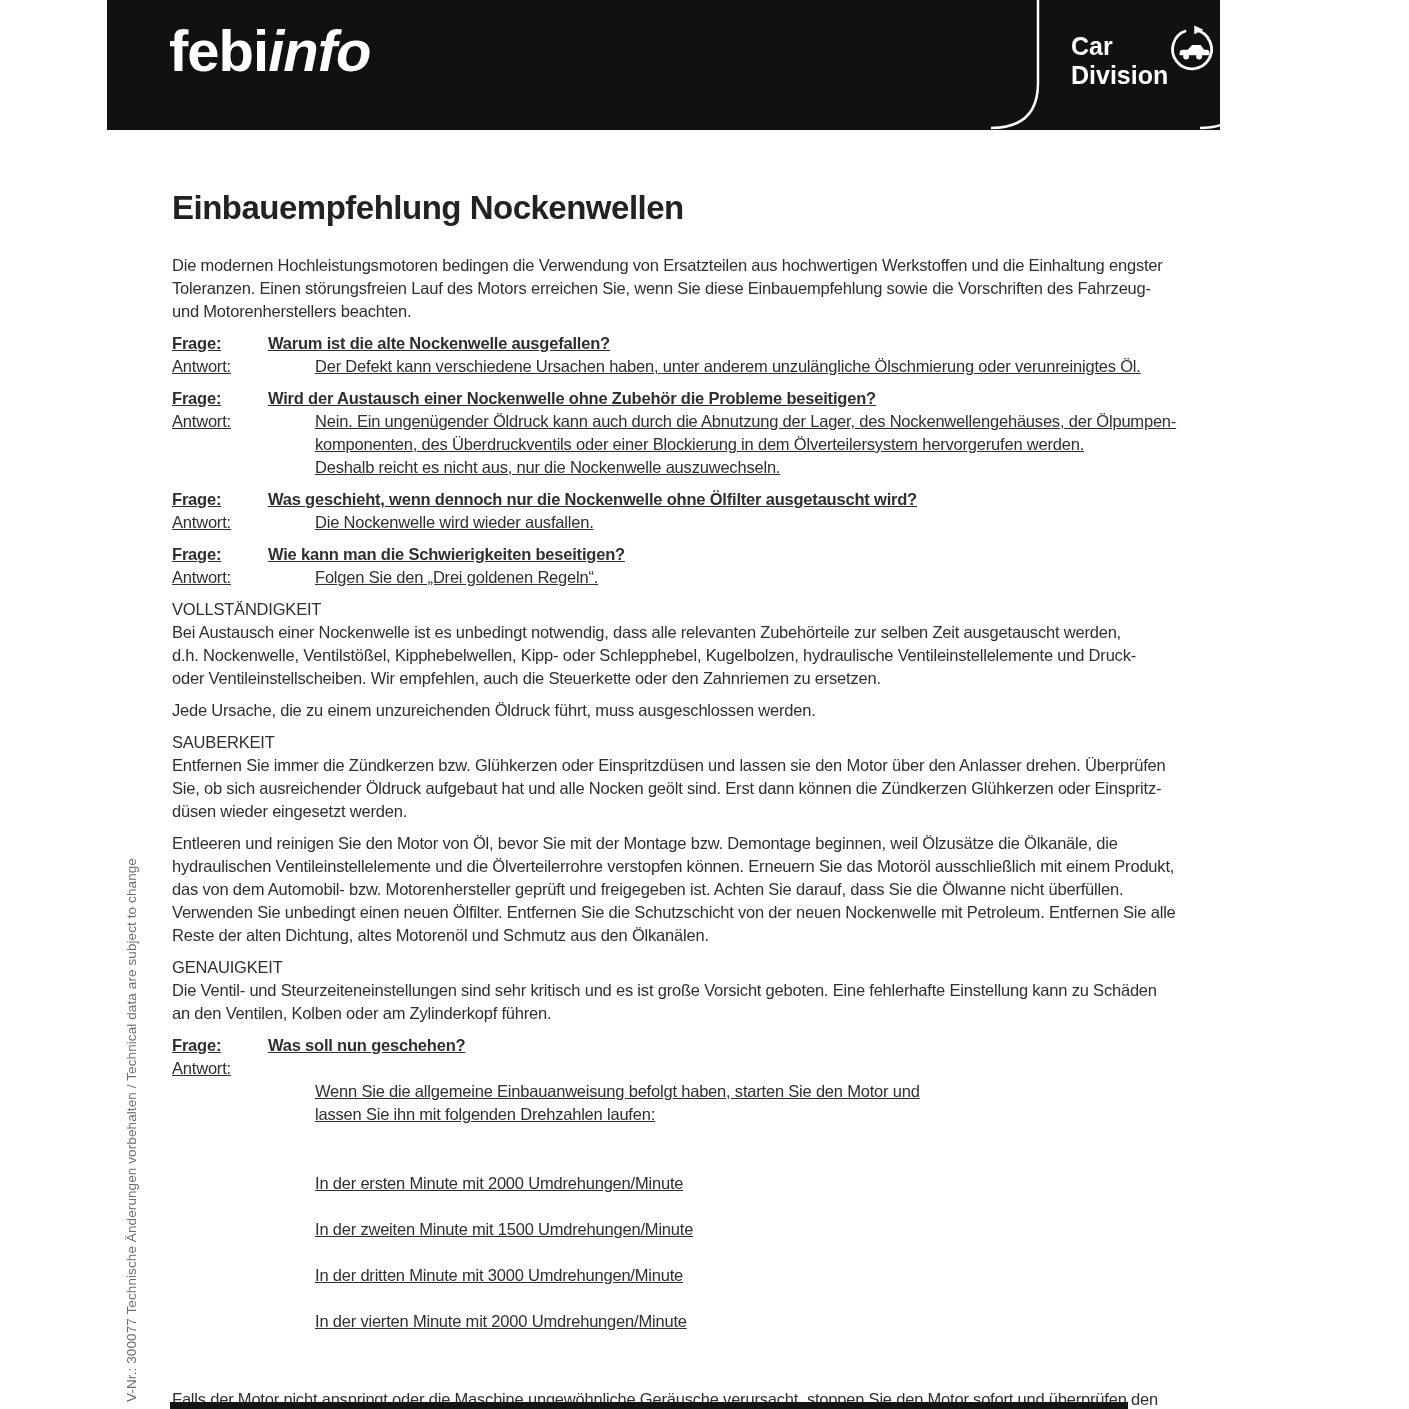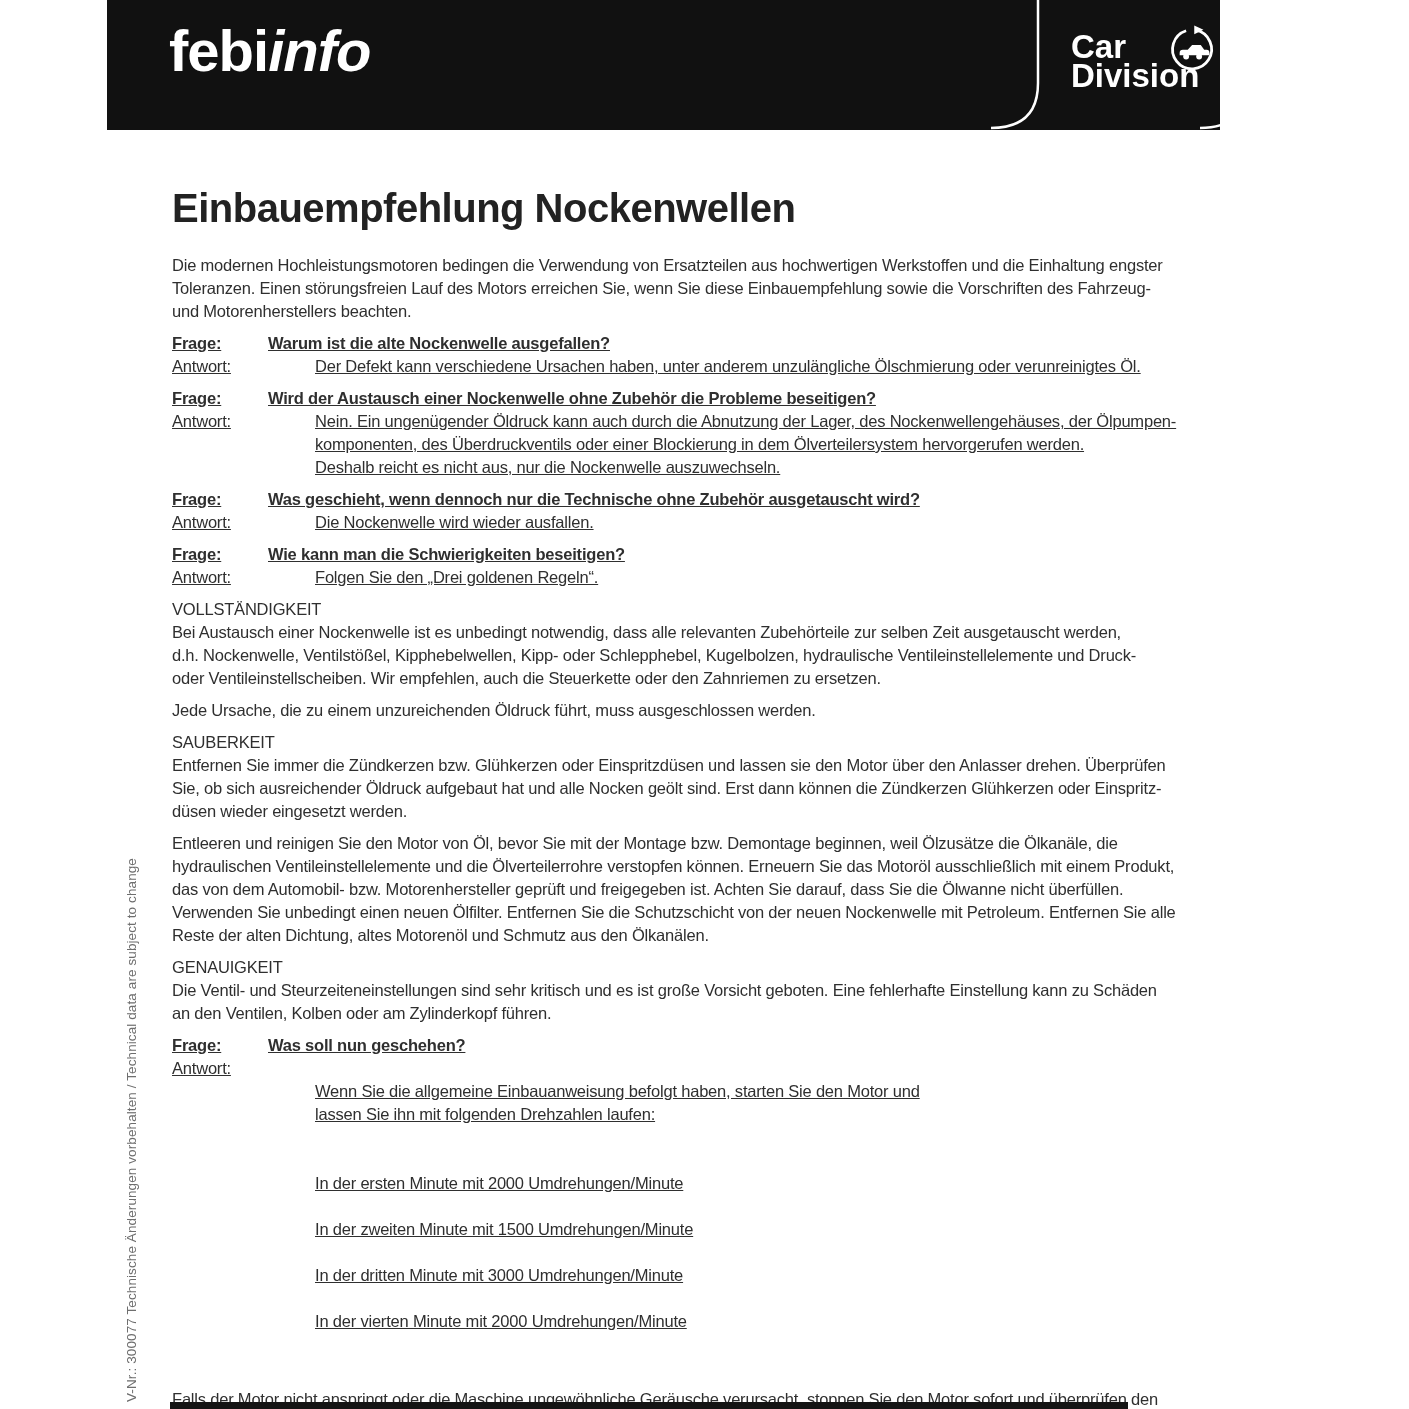--- a/index.html
+++ b/index.html
@@ -15,32 +15,32 @@
     background:#111111;
   }
   .brand{
     position:absolute;left:62px;top:22px;
     color:#ffffff;font-size:58px;font-weight:bold;letter-spacing:-1px;
     line-height:1;white-space:nowrap;
   }
   .brand .brand-info{font-style:italic;}
   .division{
     position:absolute;left:964px;top:32px;
-    color:#ffffff;font-size:33px;font-weight:bold;line-height:29px;
+    color:#ffffff;font-size:25px;font-weight:bold;line-height:29px;
     white-space:pre-line;
   }
   .header-curves{position:absolute;left:0;top:0;width:1196px;height:130px;}
   .car-icon{position:absolute;left:1058px;top:22px;width:52px;height:52px;}
   
   .content{
     position:absolute;left:172px;top:188px;width:1078px;
     font-size:16.5px;line-height:23px;letter-spacing:-0.2px;
   }
   .page-title{
-    font-size:40px;font-weight:bold;letter-spacing:-0.5px;
+    font-size:33px;font-weight:bold;letter-spacing:-0.5px;
     margin:0 0 26px 0;line-height:40px;color:#222;
   }
   .para{margin:0 0 9px 0;white-space:pre-line;}
   .qa{display:grid;grid-template-columns:96px 1fr;margin:0 0 9px 0;text-decoration:underline;}
   .qa-label{font-weight:bold;}
   .qa-label.answer-label{font-weight:normal;}
   .qa-q{font-weight:bold;}
   .qa-a{white-space:pre-line;margin-left:47px;}
   .section-heading{font-weight:normal;margin:1px 0 0 0;}
   .rpm-list{margin-top:23px;}
@@ -104,21 +104,21 @@
     <div class="qa-label">Frage:</div>
     <div class="qa-q">Wird der Austausch einer Nockenwelle ohne Zubehör die Probleme beseitigen?</div>
     <div class="qa-label answer-label">Antwort:</div>
     <div class="qa-a">Nein. Ein ungenügender Öldruck kann auch durch die Abnutzung der Lager, des Nockenwellengehäuses, der Ölpumpen-
 komponenten, des Überdruckventils oder einer Blockierung in dem Ölverteilersystem hervorgerufen werden.
 Deshalb reicht es nicht aus, nur die Nockenwelle auszuwechseln.</div>
   </div>
 
   <div class="qa">
     <div class="qa-label">Frage:</div>
-    <div class="qa-q">Was geschieht, wenn dennoch nur die Technische ohne Zubehör ausgetauscht wird?</div>
+    <div class="qa-q">Was geschieht, wenn dennoch nur die Nockenwelle ohne Ölfilter ausgetauscht wird?</div>
     <div class="qa-label answer-label">Antwort:</div>
     <div class="qa-a">Die Nockenwelle wird wieder ausfallen.</div>
   </div>
 
   <div class="qa">
     <div class="qa-label">Frage:</div>
     <div class="qa-q">Wie kann man die Schwierigkeiten beseitigen?</div>
     <div class="qa-label answer-label">Antwort:</div>
     <div class="qa-a">Folgen Sie den „Drei goldenen Regeln“.</div>
   </div>

